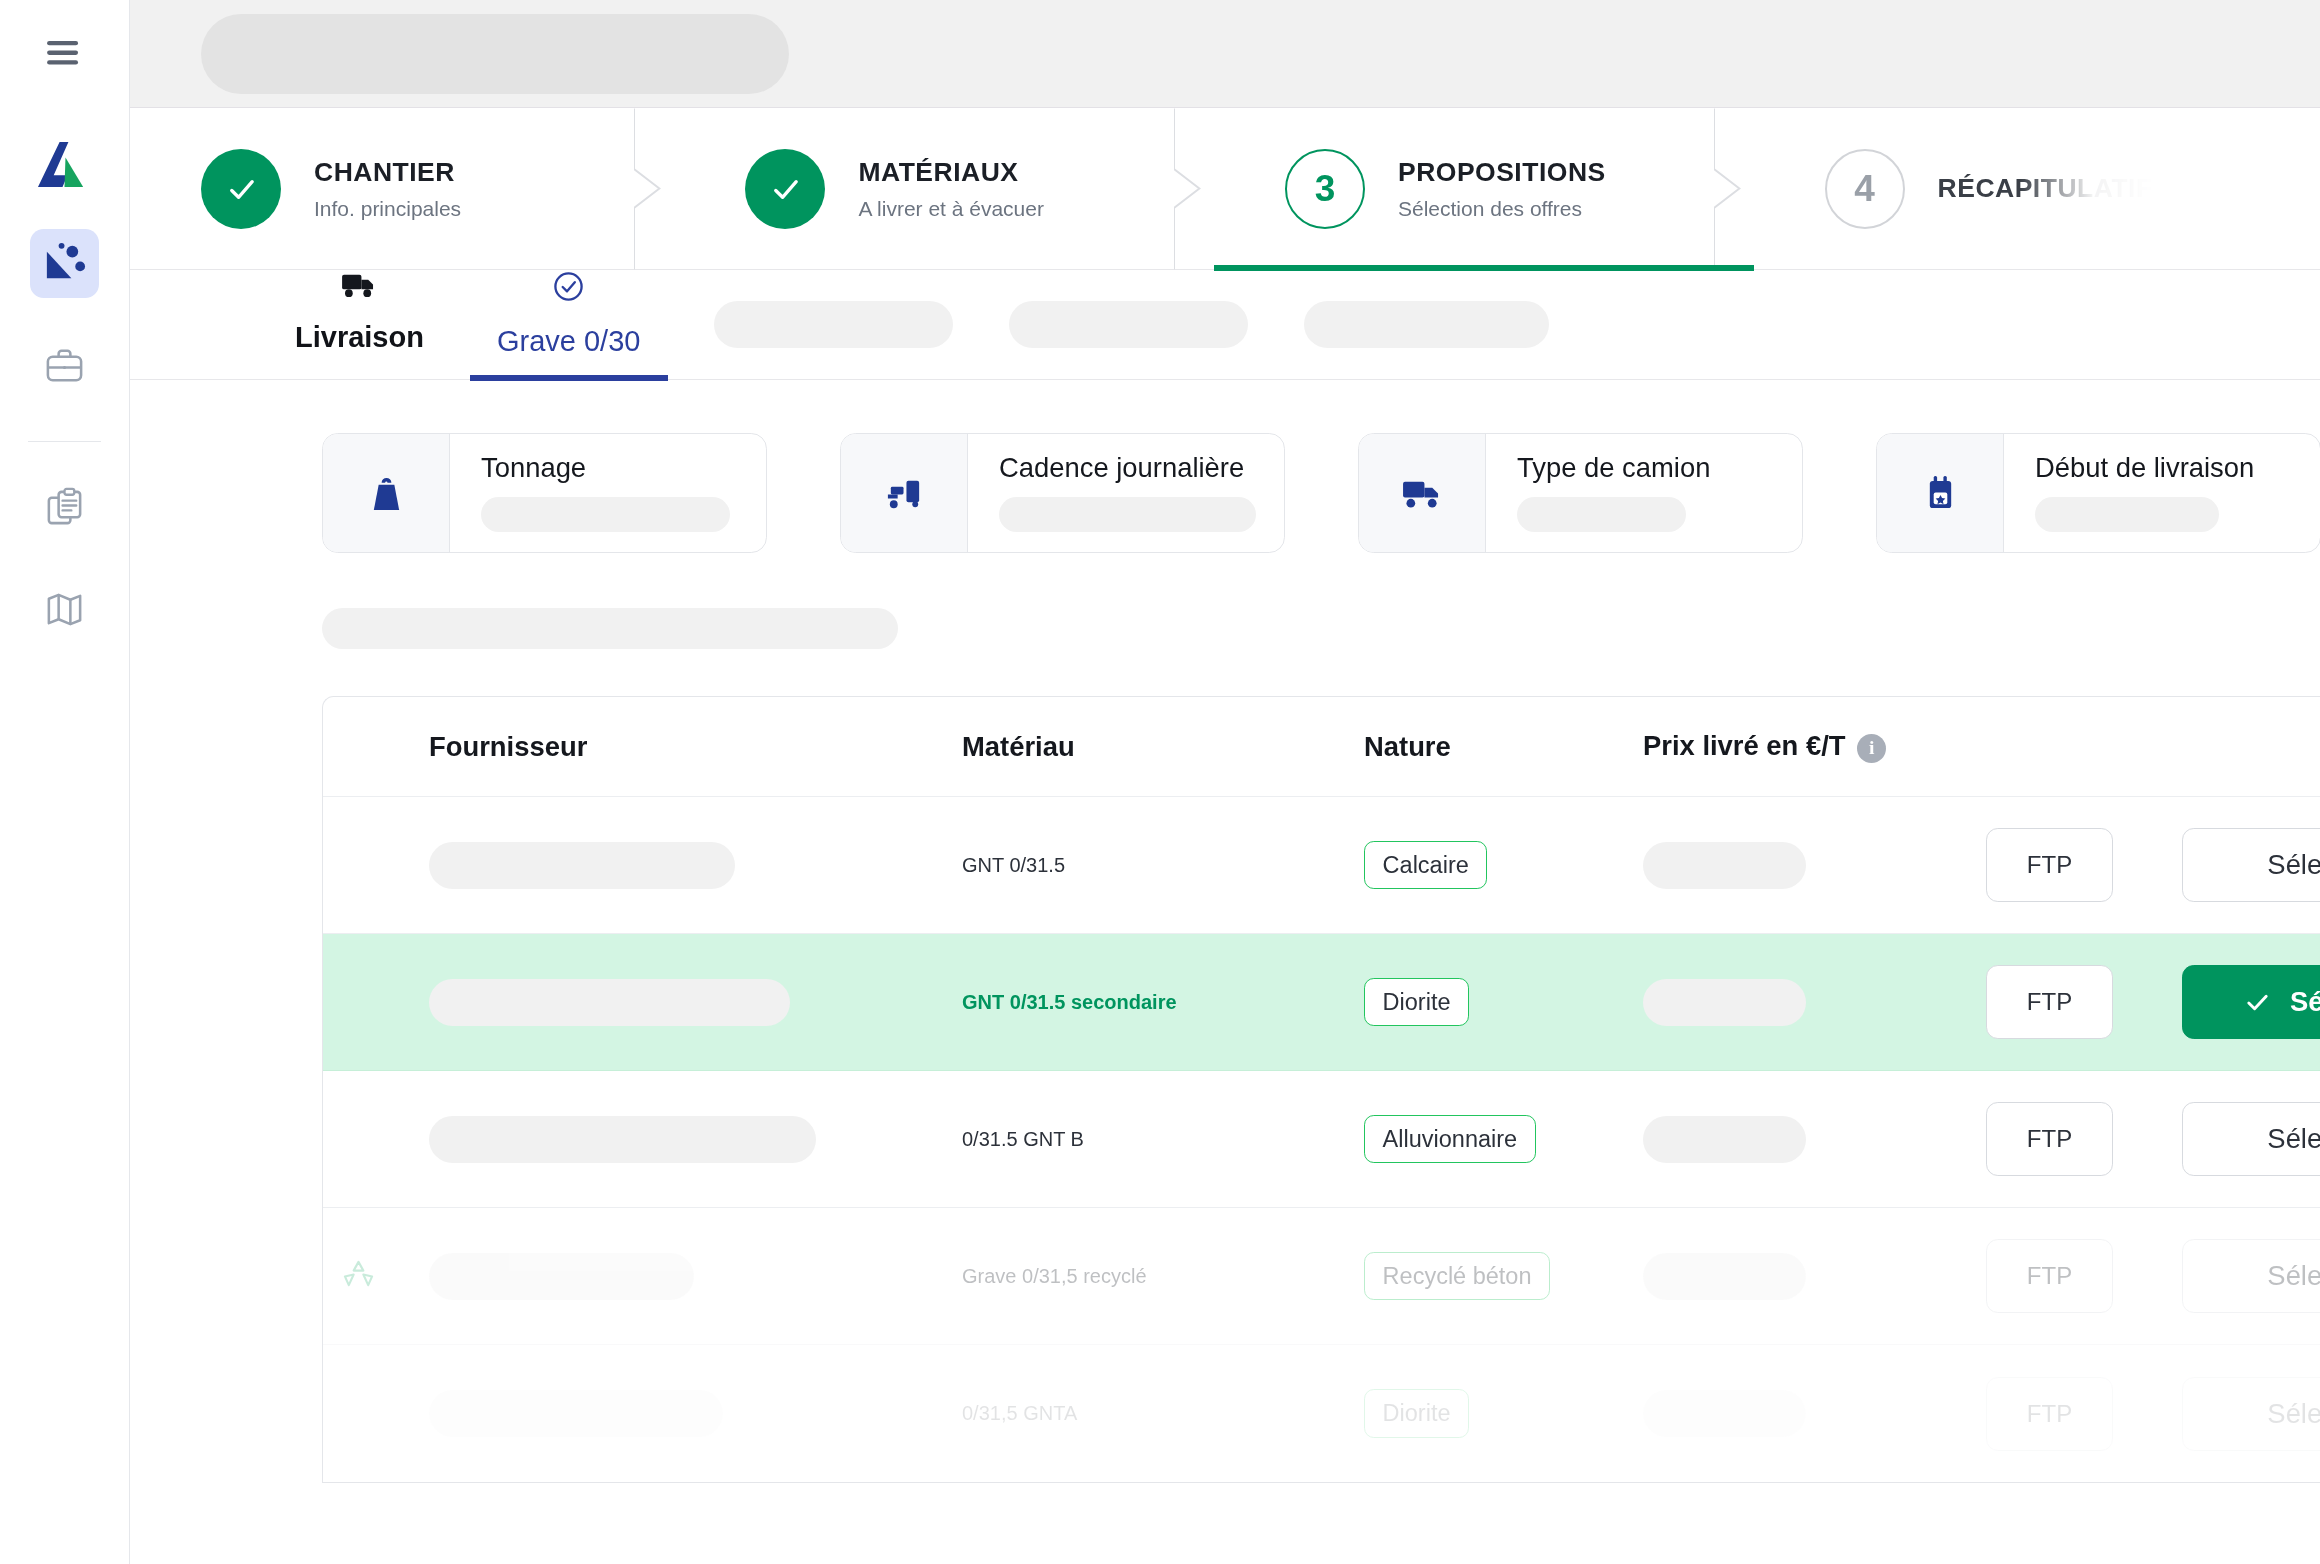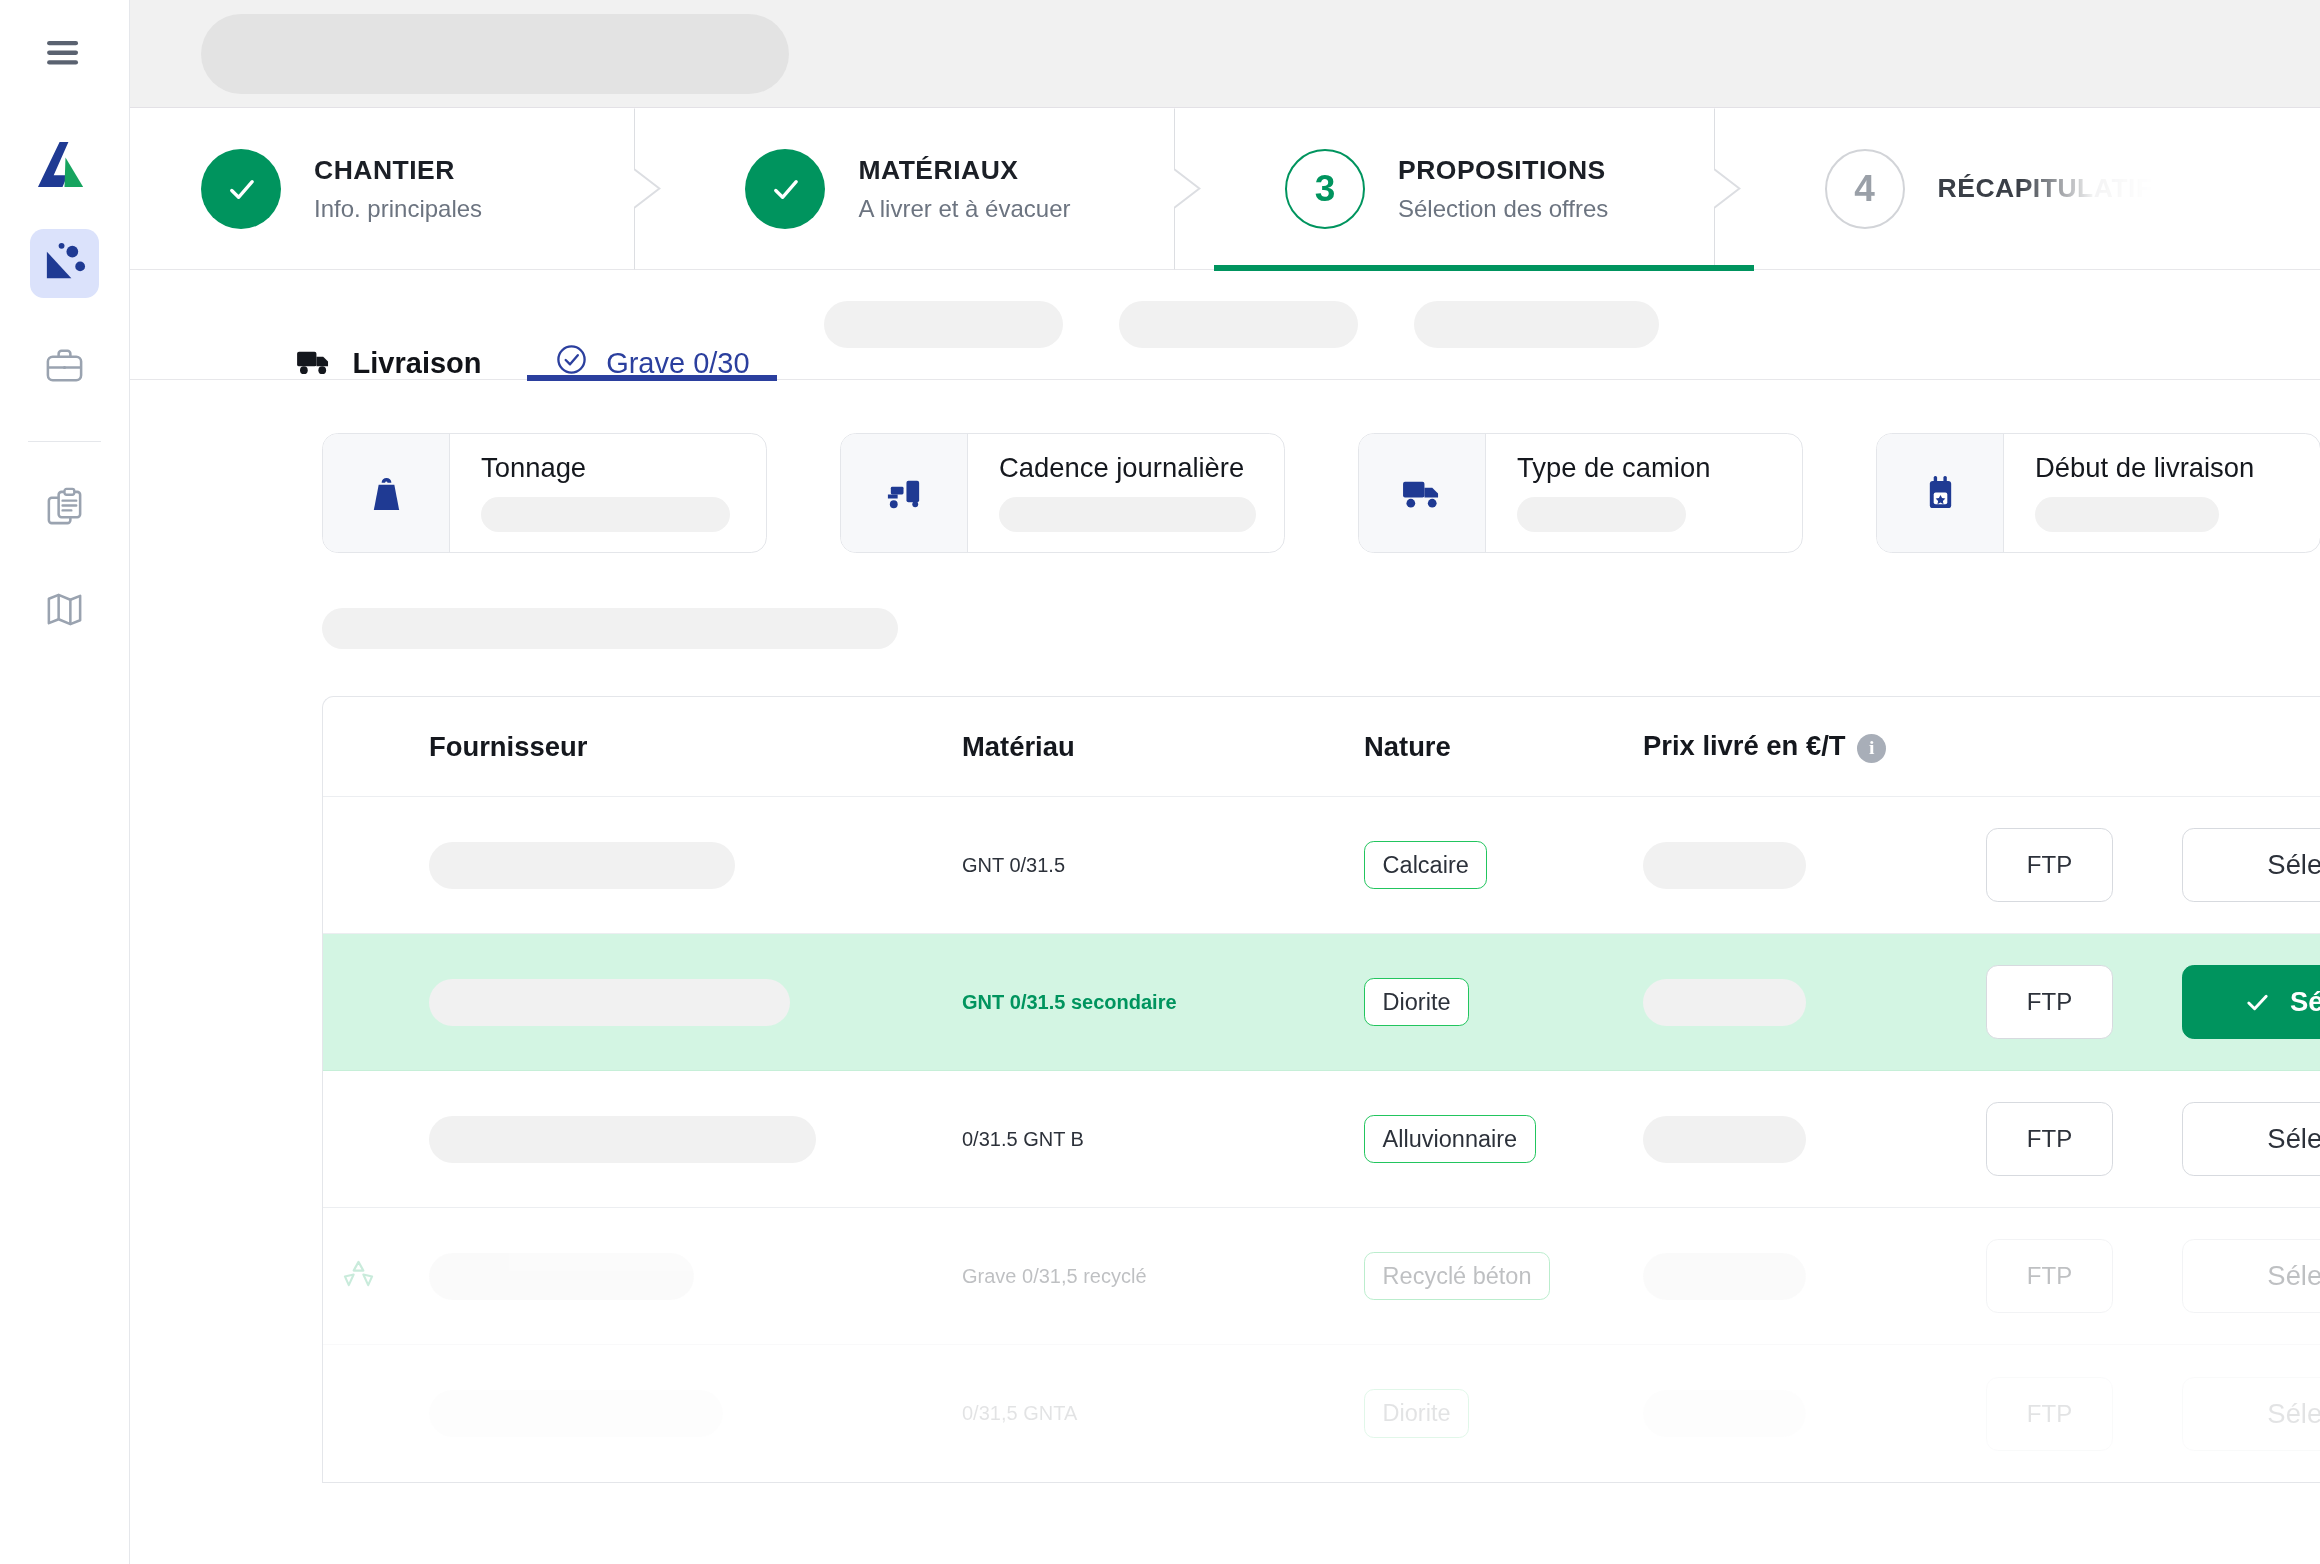--- a/index.html
+++ b/index.html
@@ -105,21 +105,21 @@
   .step-num.todo { color: #9aa0a8; }
   .step-text { margin-left: 33px; }
   .step-title {
     font-size: 26.5px; font-weight: 700;
     letter-spacing: 0.5px;
     color: #1b1f26;
     line-height: 1.25;
   }
   .step-title.todo { color: #3a3f47; }
   .step-sub {
-    font-size: 24px;
+    font-size: 21px;
     color: #6c7480;
     margin-top: 6.9px;
     line-height: 1.25;
   }
   .step.active-bar::after {
     content: "";
     position: absolute;
     left: 0; right: 0; bottom: -1px;
     height: 5.9px;
     background: #00945e;
@@ -132,25 +132,26 @@
     height: 110px;
     flex: 0 0 110px;
     display: flex;
     align-items: center;
     padding-left: 165px;
     border-bottom: 1px solid #e7e7ea;
     background: #fff;
     gap: 0;
   }
   .tab {
-    display: flex; align-items: flex-end;
+    display: flex; align-items: center;
     height: 110px;
     cursor: pointer;
     position: relative;
     gap: 18.6px;
+    flex-direction: column;
   }
   .tab.livraison { margin-right: 73px; }
   .tab-label { font-size: 29px; font-weight: 700; color: #111318; }
   .tab.sel .tab-label { color: #2b3f9e; font-weight: 400; }
   .tab.sel::after {
     content: "";
     position: absolute; left: -27.4px; right: -27.4px; bottom: -1px;
     height: 5.9px; background: #2b3f9e;
   }
   .tab-skel {

